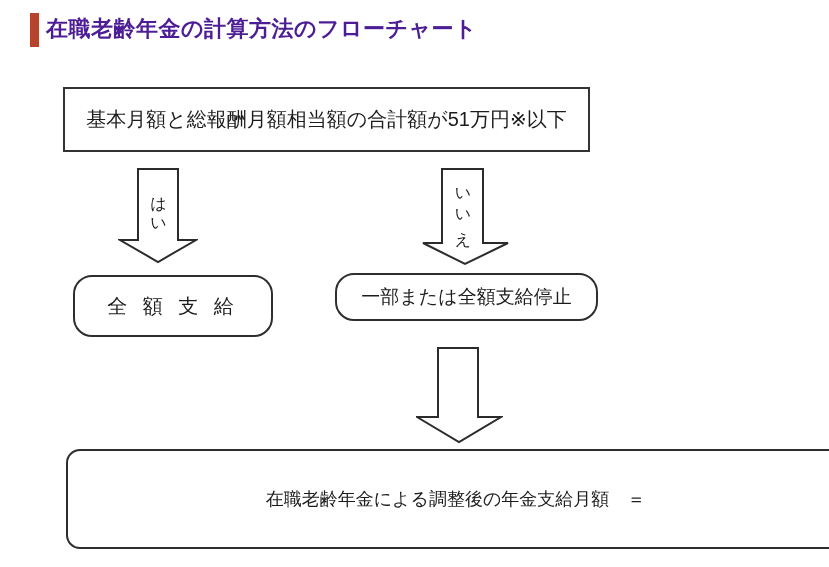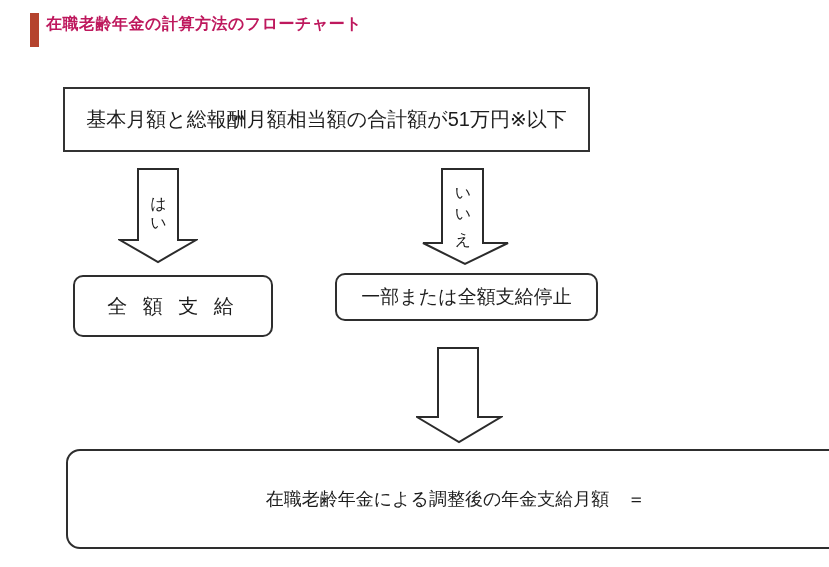--- a/index.html
+++ b/index.html
@@ -3,31 +3,31 @@
 <meta charset="utf-8">
 <style>
   html,body{margin:0;padding:0;background:#fff;}
   .stage{
     position:relative;width:829px;height:567px;background:#ffffff;overflow:hidden;
     font-family:"Liberation Sans","DejaVu Sans",sans-serif;color:#1c1c1c;
   }
   
   .hdr-bar{position:absolute;left:30px;top:13px;width:9px;height:34px;background:#b5432e;}
   .hdr-title{
-    position:absolute;left:46px;top:14px;font-size:16px;font-weight:bold;
-    letter-spacing:0.5px;color:#be185d;white-space:nowrap;
+    position:absolute;left:46px;top:14px;font-size:22px;font-weight:bold;
+    letter-spacing:0.5px;color:#4c1d95;white-space:nowrap;
   }
   
   .fc-box{
     position:absolute;background:#fff;border:2px solid #333;
     display:flex;align-items:center;justify-content:center;text-align:left;
     box-sizing:border-box;color:#1c1c1c;
   }
   .condition-box{left:63px;top:87px;width:527px;height:65px;font-size:20px;}
-  .round{border-radius:10px;border-color:#2e2e2e;}
+  .round{border-radius:19px;border-color:#2e2e2e;}
   .full-payment-box{left:73px;top:275px;width:200px;height:62px;font-size:20px;letter-spacing:5px;}
   .suspension-box{left:335px;top:273px;width:263px;height:48px;font-size:19px;}
   .result-box{
     left:66px;top:449px;width:779px;height:100px;border-radius:14px;
     flex-direction:column;font-size:18px;line-height:31px;
   }
   .result-box .line{white-space:nowrap;}
   
   .arrow-svg{position:absolute;}
   .arrow-label{

